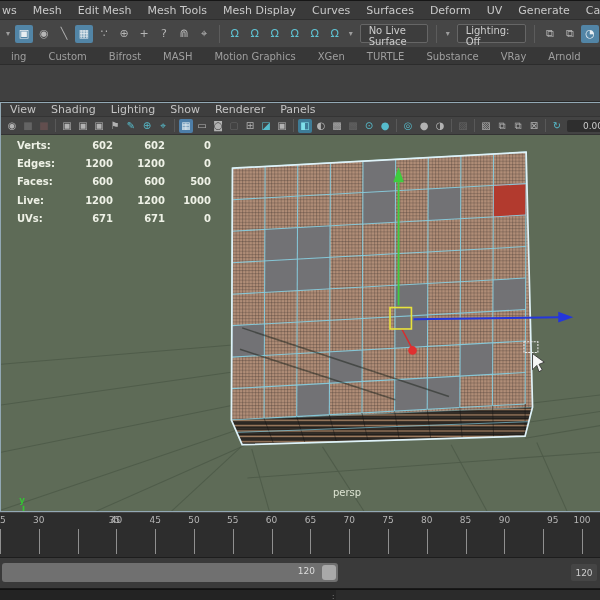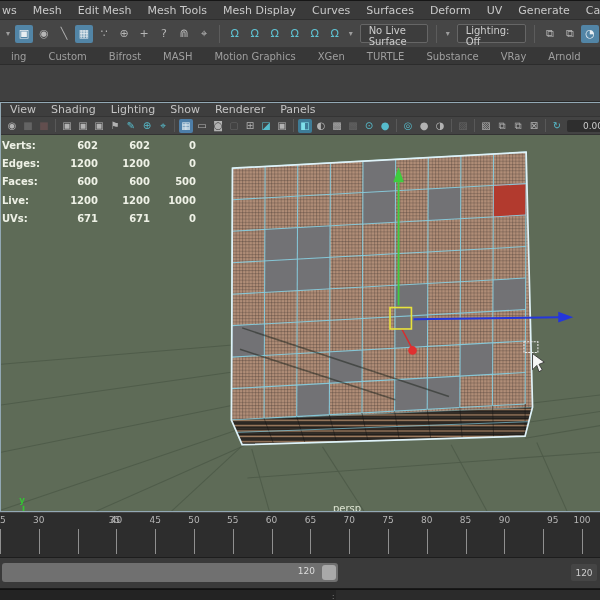--- a/index.html
+++ b/index.html
@@ -59,25 +59,25 @@
   .vico.dim{opacity:.3;}
   .vico.red{color:#a96a6a;}
   .vsep{width:1px;height:13px;background:#585858;margin:0 3px;}
   #iconbar-spacer{flex:1;}
   #rotate-field{width:36px;height:12px;background:#2e2e2e;border-radius:2px;color:#c9c9c9;font-size:9px;
     display:flex;align-items:center;justify-content:flex-end;padding-right:4px;margin:0 4px 0 2px;}
 
   
   #canvas{position:relative;flex:1;background:#5e6b57;overflow:hidden;}
   #scene-svg{position:absolute;inset:0;}
-  #hud{position:absolute;left:1px;top:1px;}
+  #hud{position:absolute;left:16px;top:1px;}
   .hud-row{display:grid;grid-template-columns:60px 36px 52px 46px;height:18.3px;align-items:center;}
   .hud-cell{font-size:10px;font-weight:bold;color:#eef1e6;}
   .hud-cell.num{text-align:right;}
-  #persp-label{position:absolute;left:316px;top:368px;width:60px;text-align:center;
+  #persp-label{position:absolute;left:316px;top:352px;width:60px;text-align:center;
     font-size:10px;color:#dde4d2;}
 
   
   #time-slider{position:relative;height:44px;background:#2d2d2d;border-top:1px solid #454545;
     border-bottom:1px solid #1d1d1d;overflow:hidden;}
   .tick-label{position:absolute;top:2px;transform:translateX(-50%);font-size:9px;color:#b5b5b5;}
   .tick-line{position:absolute;bottom:3px;width:1px;height:25px;background:#8f8f8f;}
 
   
   #range-slider{position:relative;height:30px;background:#3a3a3a;border-bottom:1px solid #191919;}

